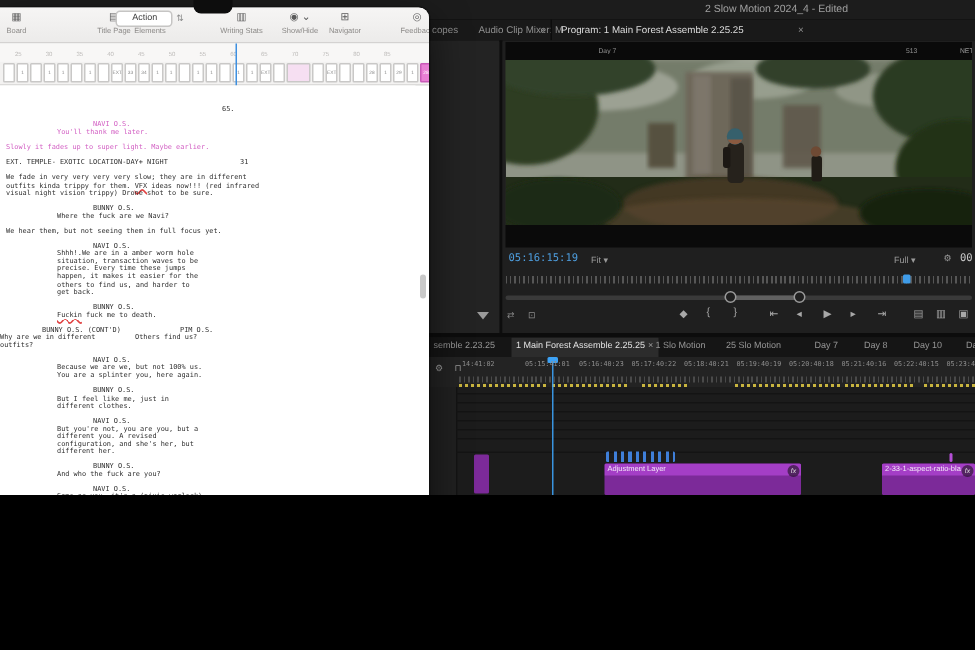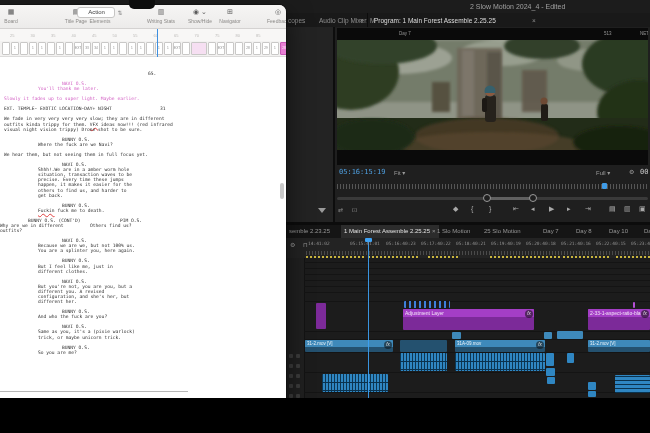--- a/index.html
+++ b/index.html
@@ -1,16 +1,16 @@
 <!DOCTYPE html>
 <html><head>
 <meta charset="utf-8">
 <style>
   html,body{margin:0;padding:0;background:#000;}
-  #screen{position:relative;width:650px;height:398px;background:#111;overflow:hidden;
+  #screen{position:relative;width:650px;height:330px;background:#111;overflow:hidden;
     font-family:"Liberation Sans",sans-serif;-webkit-font-smoothing:antialiased;}
   .abs{position:absolute;}
   
   #pr{position:absolute;inset:0;background:#1e1e1e;}
   #pr-menubar{position:absolute;left:0;top:0;width:650px;height:13px;background:#1c1c1c;border-bottom:1px solid #000;}
   #pr-title{position:absolute;left:470px;top:3px;font-size:7px;color:#a0a0a0;white-space:nowrap;}
   #pr-headerrow{position:absolute;left:286px;top:13px;width:364px;height:14px;background:#191919;border-bottom:1px solid #0c0c0c;}
   .ptab{position:absolute;top:4px;font-size:6.5px;color:#8f8f8f;white-space:nowrap;}
   .ptab.bright{color:#dedede;}
   #mixer-body{position:absolute;left:286px;top:27px;width:47px;height:196px;background:#232323;}

